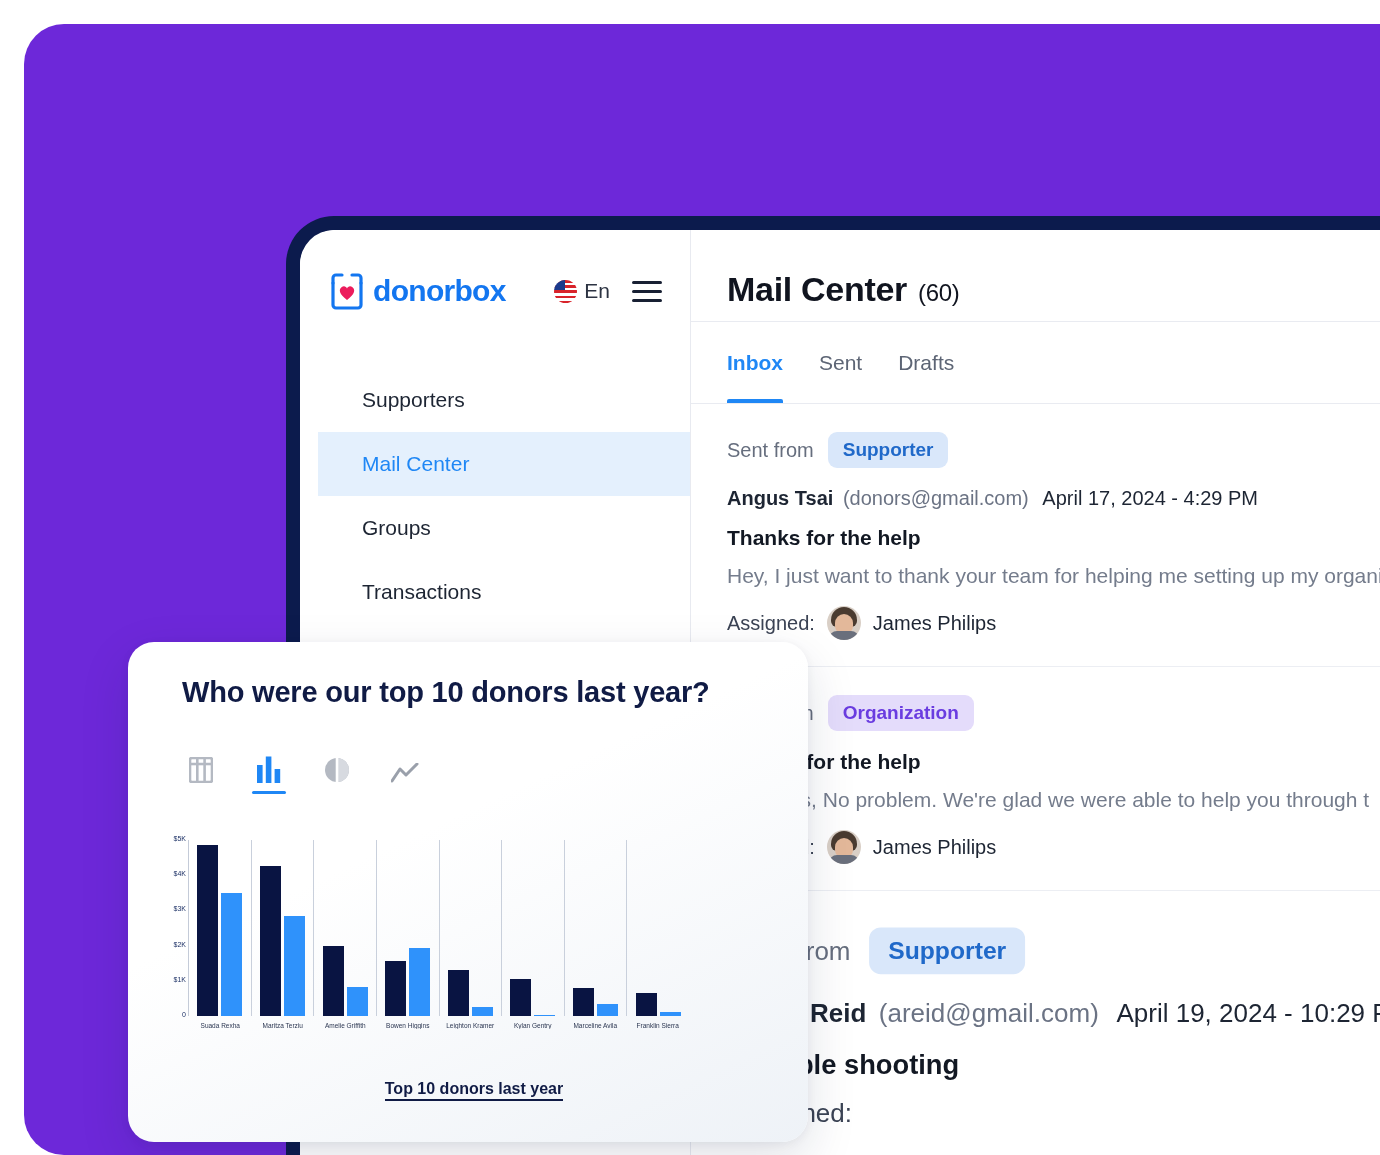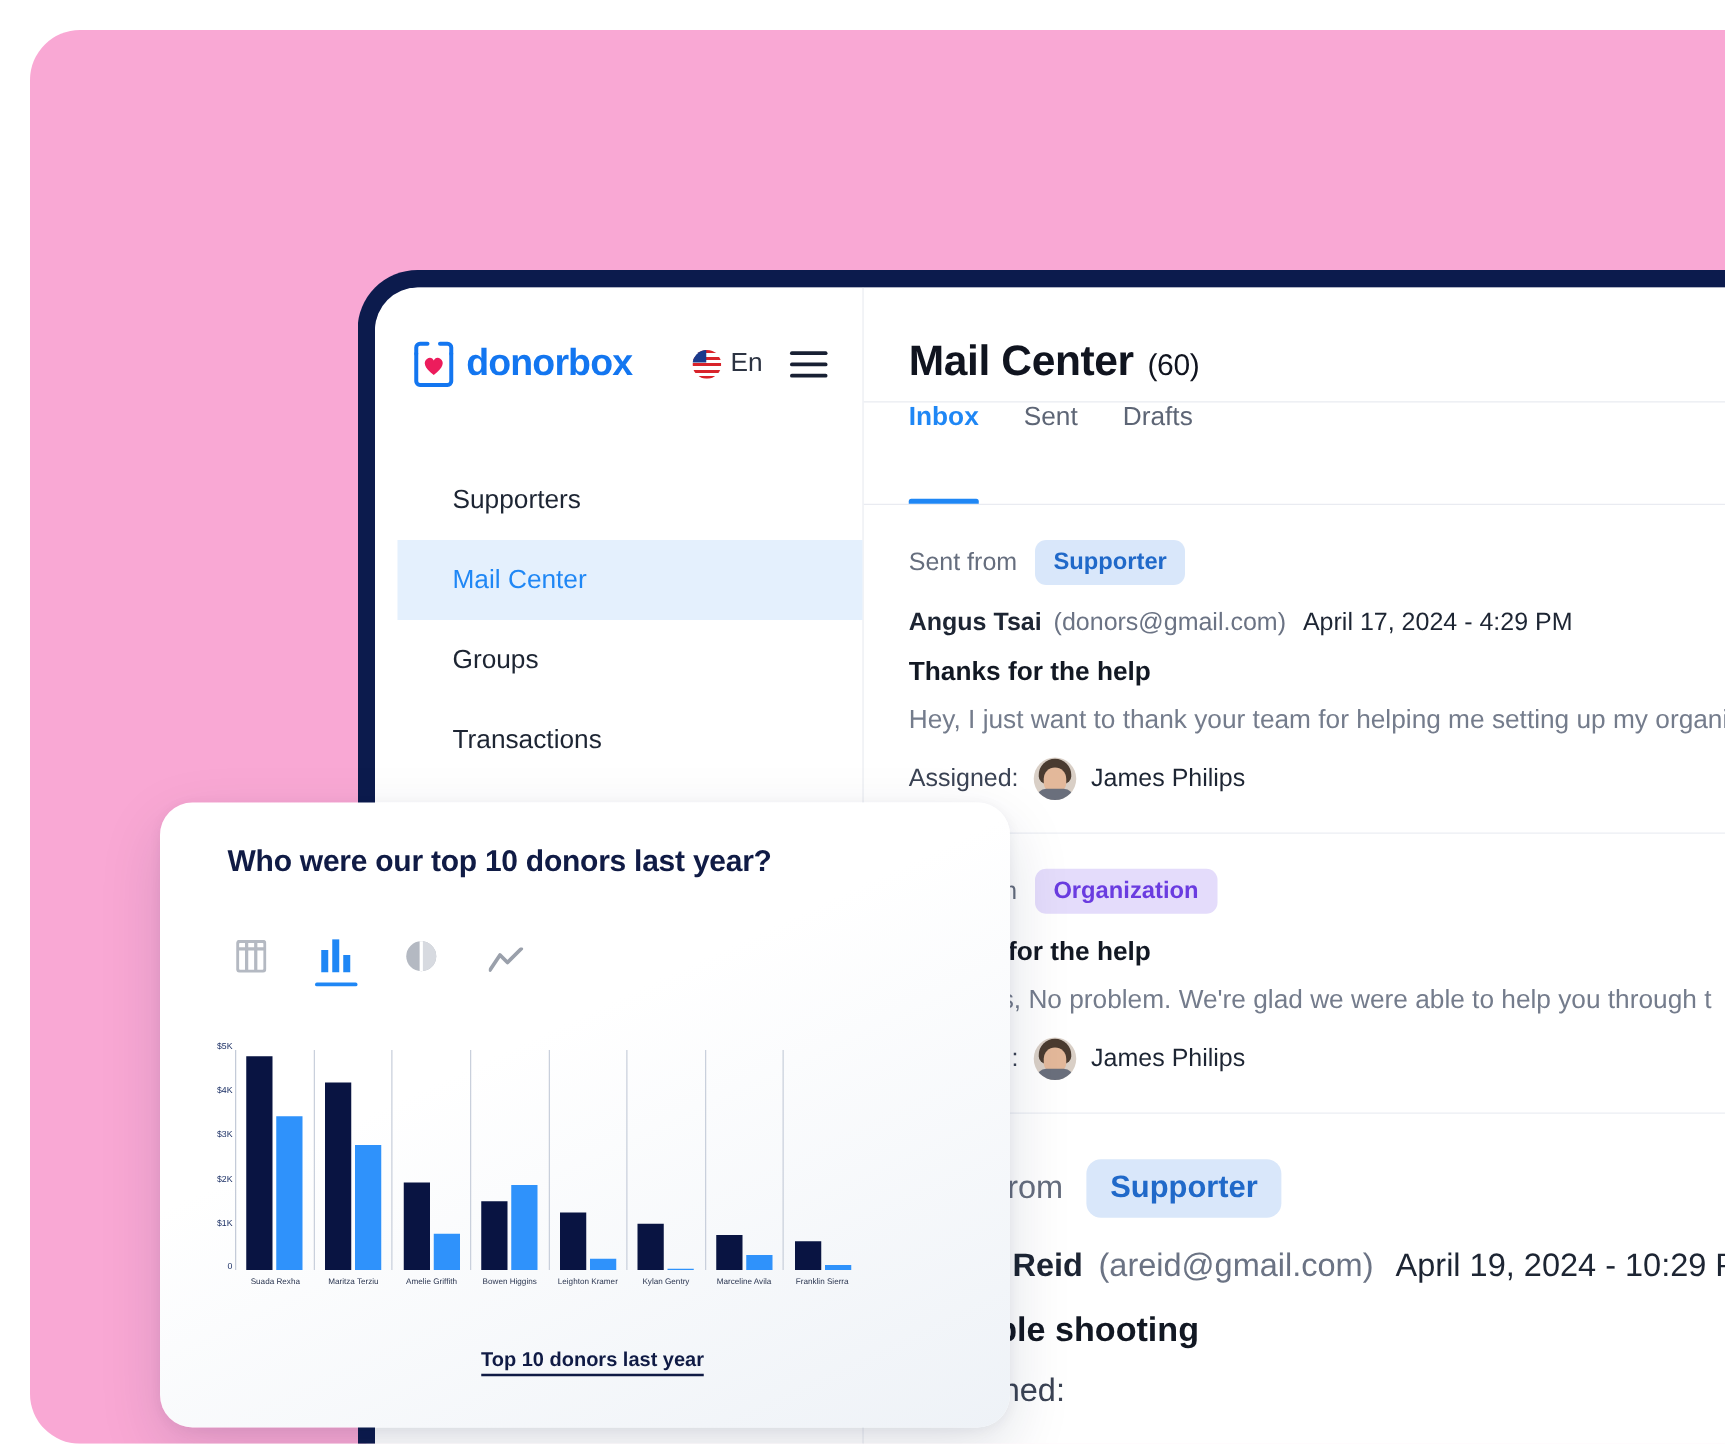--- a/index.html
+++ b/index.html
@@ -21,21 +21,21 @@
     left: 0; top: 0;
     width: 1380px; height: 1155px;
     overflow: hidden;
   }
   .canvas {
     position: absolute;
     left: 24px;
     top: 24px;
     width: 1356px;
     height: 1131px;
-    background: #f9a8d4;
+    background: #6d28d9;
     border-radius: 40px 0 0 40px;
     overflow: hidden;
   }
 
   
   .device-frame {
     position: absolute;
     left: 262px;
     top: 192px;
     width: 1118px;
@@ -182,21 +182,21 @@
     border-bottom: 1px solid #e9ebf1;
     height: 82px;
     box-sizing: border-box;
     align-items: center;
   }
   .tab {
     font-size: 21px;
     color: #5d6575;
     height: 100%;
     display: flex;
-    align-items: flex-start;
+    align-items: center;
     position: relative;
   }
   .tab.active {
     color: #1f87f5;
     font-weight: 700;
   }
   .tab.active::after {
     content: "";
     position: absolute;
     left: 0; right: 0; bottom: 0;
@@ -312,21 +312,21 @@
     left: 104px;
     top: 618px;
     width: 680px;
     height: 500px;
     background: linear-gradient(155deg, #ffffff 0%, #ffffff 40%, #eef2f7 100%);
     border-radius: 26px;
     box-shadow: 0 18px 50px rgba(18,32,70,0.13), 0 2px 10px rgba(18,32,70,0.06);
     overflow: hidden;
   }
   .chart-title {
-    font-size: 24px;
+    font-size: 29px;
     font-weight: 700;
     color: #101b45;
     padding: 34px 0 0 54px;
     letter-spacing: -0.2px;
   }
   .chart-tabs {
     display: flex;
     gap: 38px;
     padding: 40px 0 0 58px;
     align-items: flex-end;

